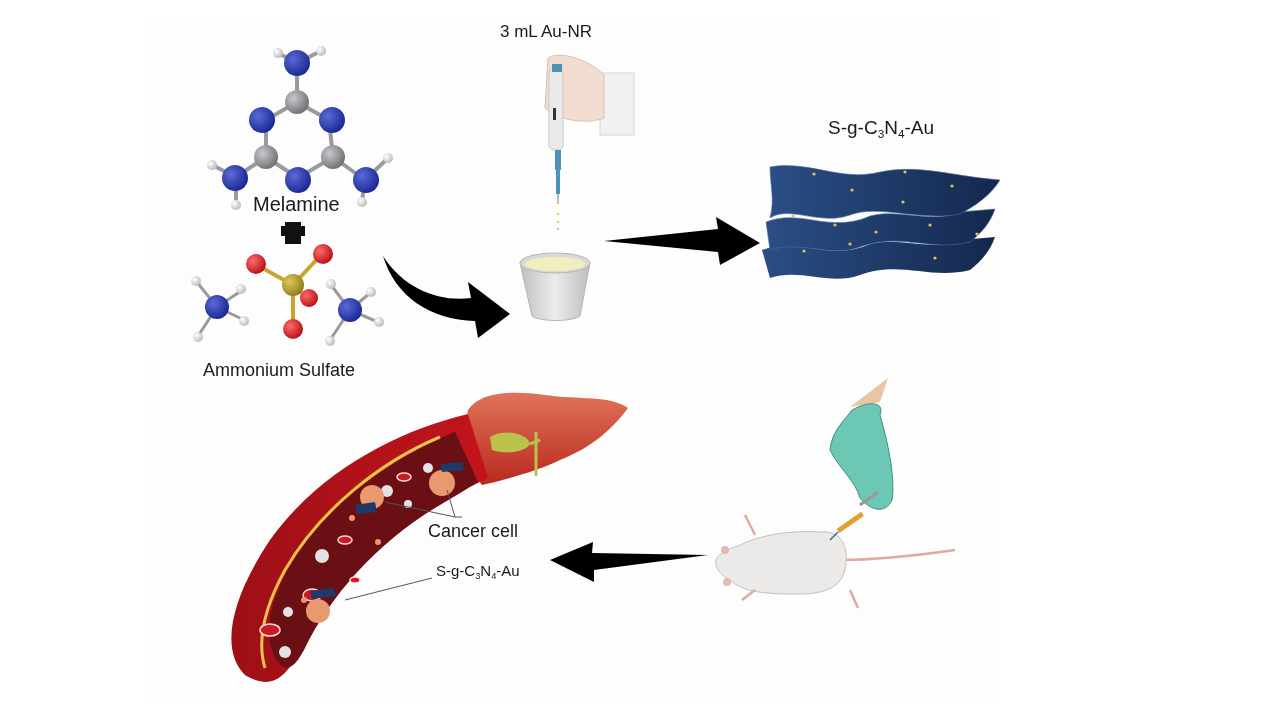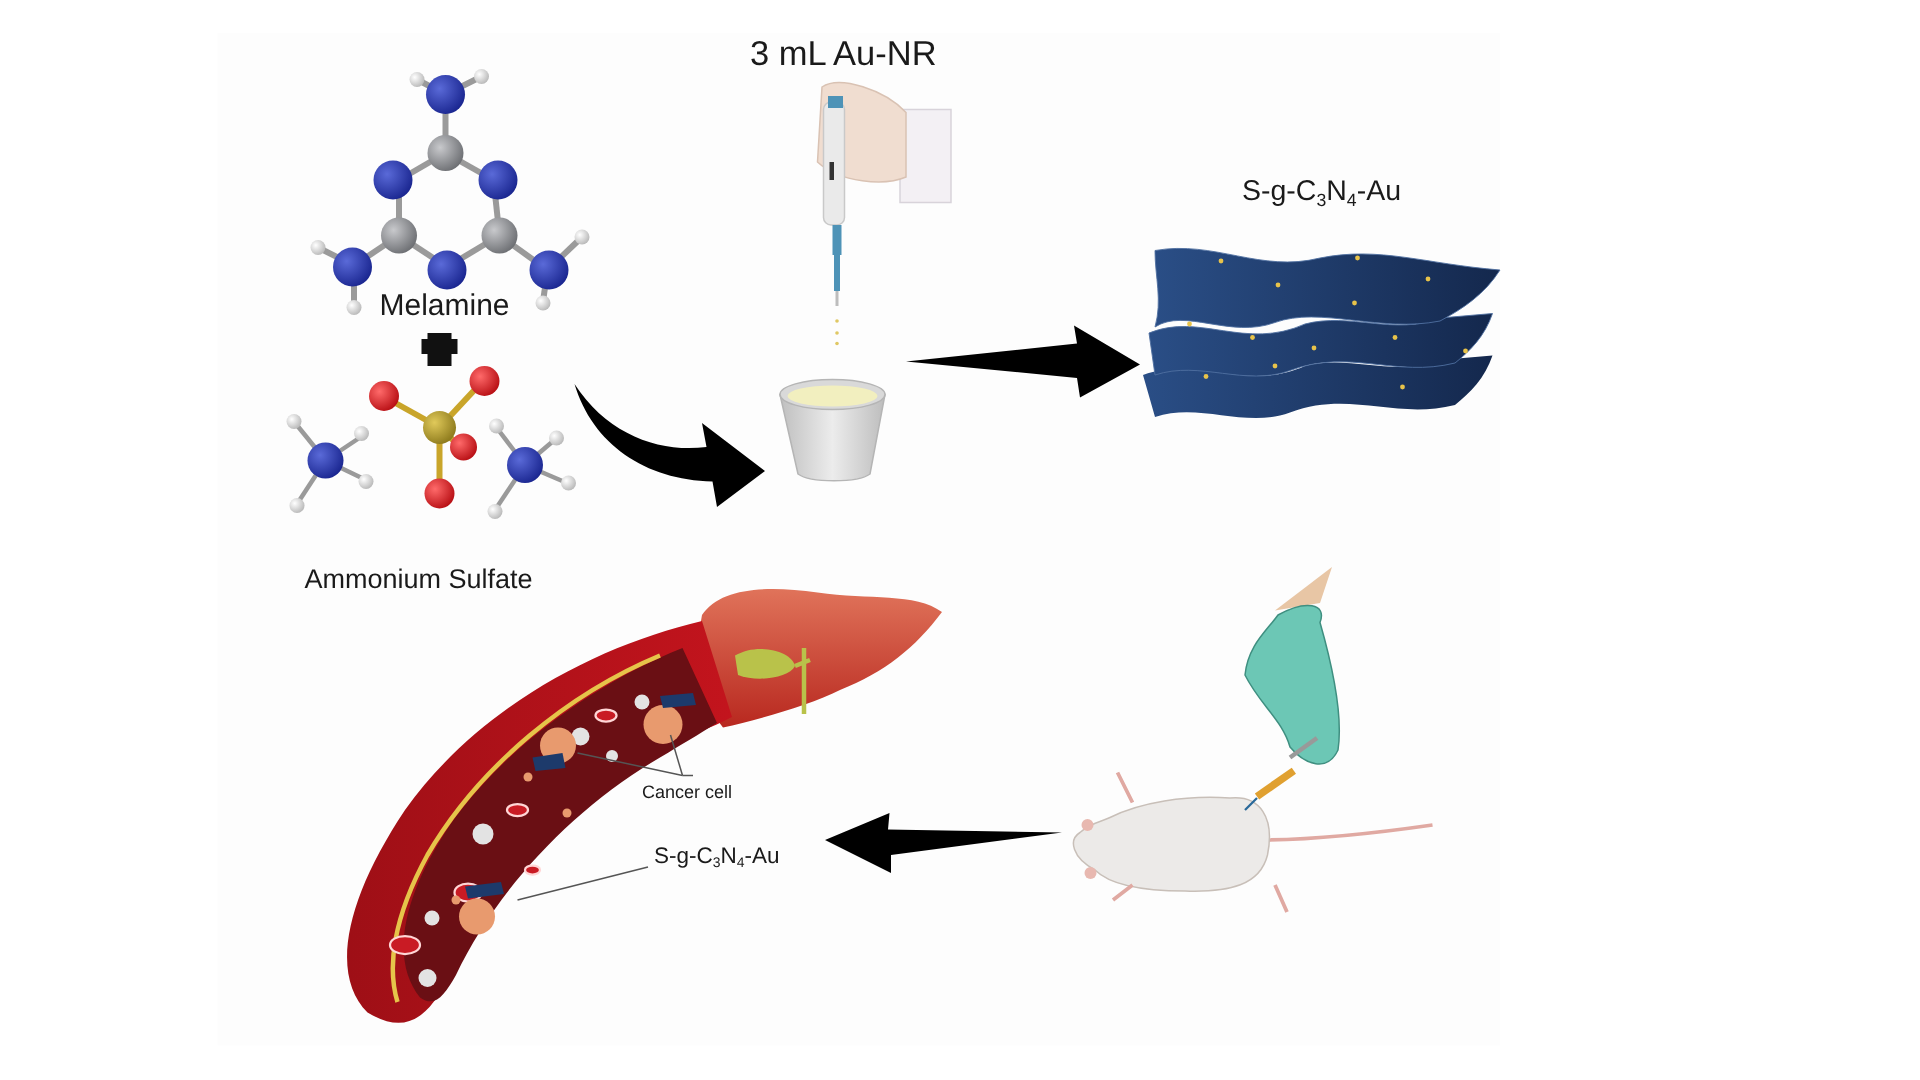--- a/index.html
+++ b/index.html
@@ -233,19 +233,19 @@
   <g>
     <path d="M850 407 L 888 378 L 880 402 Z" fill="#e8c6a5"></path>
     <path d="M852 410 C 870 400, 885 402, 880 415 C 890 450, 895 480, 892 500 C 885 515, 870 510, 860 498 C 855 480, 840 470, 830 450 C 832 430, 845 420, 852 410 Z" fill="#6cc7b5" stroke="#3f8f80"></path>
     <rect x="835" y="520" width="30" height="5" fill="#e0a030" transform="rotate(-35 850 522)"></rect>
     <line x1="830" y1="540" x2="838" y2="532" stroke="#2a6a9a" stroke-width="1.5"></line>
     <line x1="860" y1="505" x2="878" y2="492" stroke="#999" stroke-width="3"></line>
   </g>
 </svg>
 
 <div class="lbl" style="left:253px;top:193px;font-size:20px;">Melamine</div>
-<div class="lbl" style="left:203px;top:376px;font-size:18px;">Ammonium Sulfate</div>
-<div class="lbl" style="left:500px;top:22px;font-size:23px;text-align:center;">3 mL Au-NR</div>
+<div class="lbl" style="left:203px;top:360px;font-size:18px;">Ammonium Sulfate</div>
+<div class="lbl" style="left:500px;top:22px;font-size:17px;text-align:center;">3 mL Au-NR</div>
 
 <div class="lbl" style="left:828px;top:117px;font-size:19px;"><span>S-g-C</span><sub>3</sub><span>N</span><sub>4</sub><span>-Au</span></div>
 
-<div class="lbl" style="left:428px;top:521px;font-size:12px;">Cancer cell</div>
+<div class="lbl" style="left:428px;top:521px;font-size:18px;">Cancer cell</div>
 <div class="lbl" style="left:436px;top:562px;font-size:15px;"><span>S-g-C</span><sub>3</sub><span>N</span><sub>4</sub><span>-Au</span></div>
 
 </body></html>

